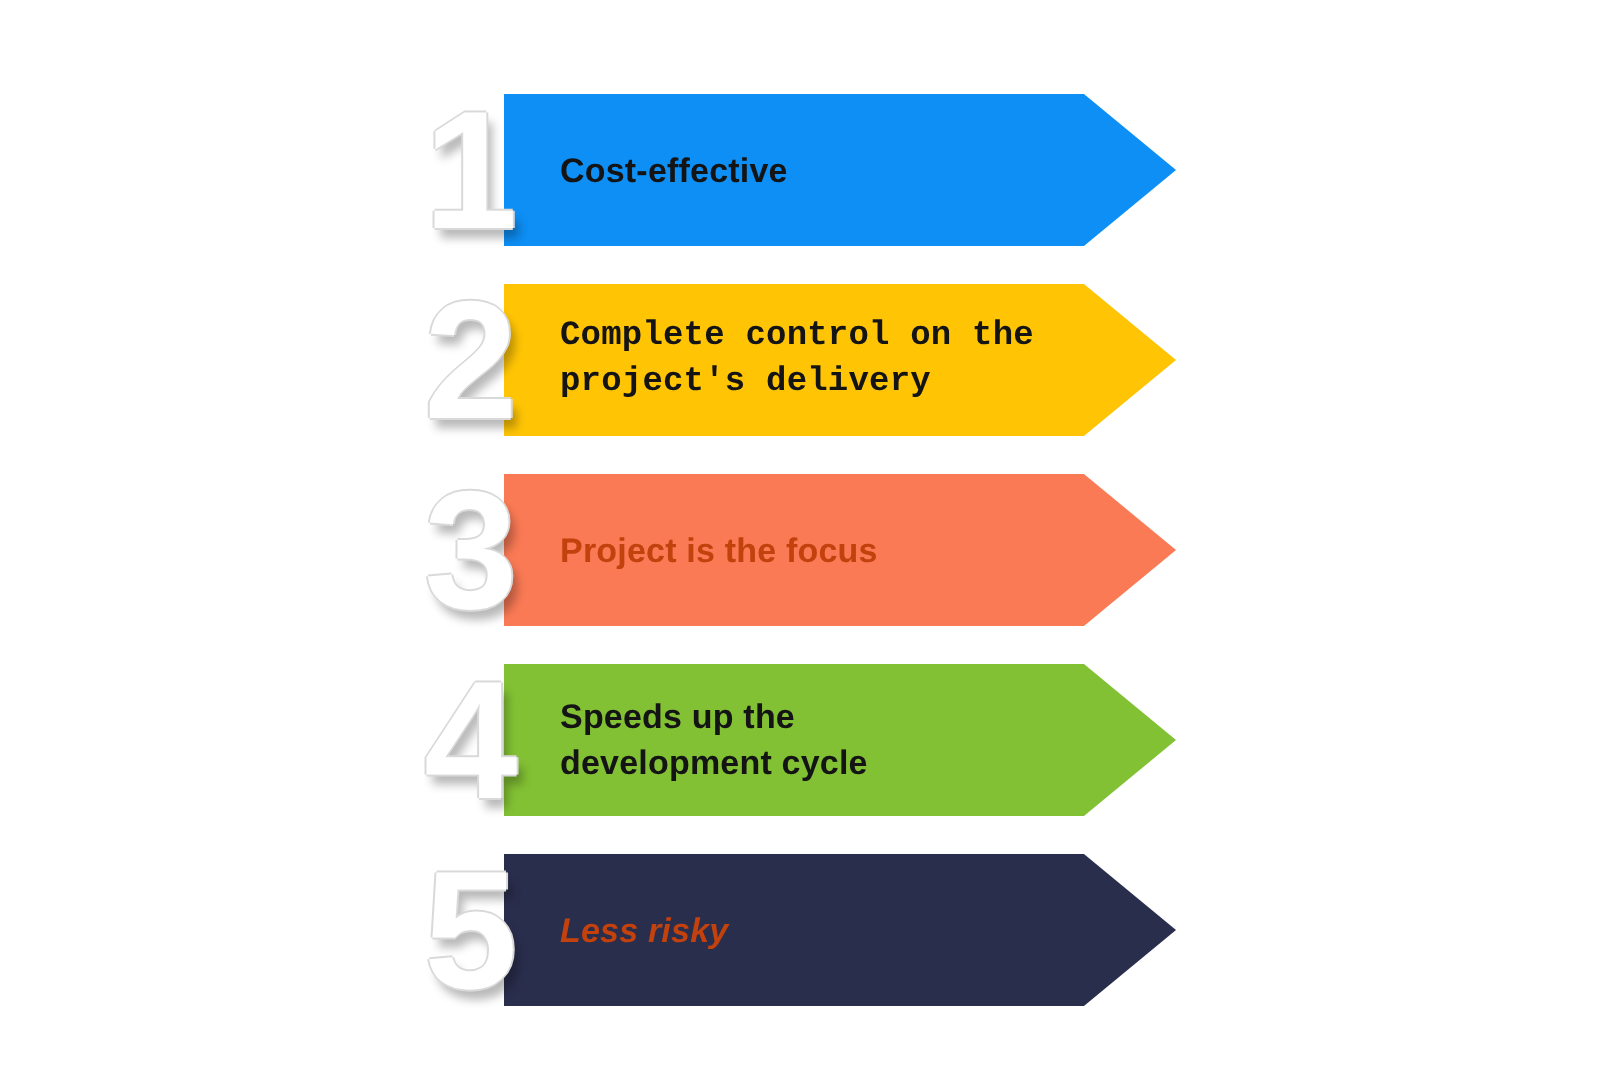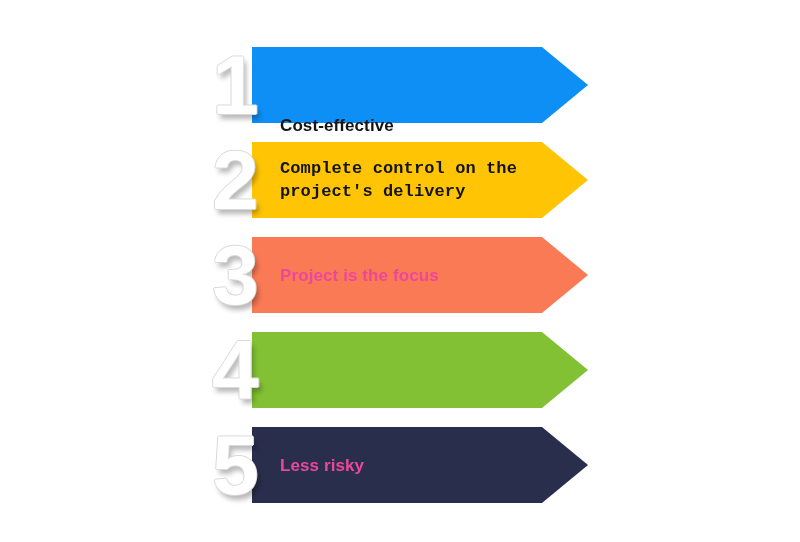--- a/index.html
+++ b/index.html
@@ -90,40 +90,42 @@
   .row-5 { top: 427px; }
 </style>
 </head>
 <body style="background: rgb(255, 255, 255);">
 
 <div id="infographic" style="background: rgb(255, 255, 255);">
 
   <div class="step-row row-1">
     <div class="arrow-band" style="background: rgb(13, 143, 245);"></div>
     <div class="step-number">1</div>
-    <div class="step-label" style="color: rgb(20, 20, 20); margin-top: 40px;">Cost-effective</div>
+    <div class="step-label" style="color: rgb(20, 20, 20);">Cost-effective</div>
   </div>
 
   <div class="step-row row-2">
     <div class="arrow-band" style="background: rgb(255, 197, 5);"></div>
     <div class="step-number">2</div>
     <div class="step-label" style="color: rgb(20, 20, 20); font-family: Liberation Mono, monospace;">Complete control on the
 project's delivery</div>
   </div>
 
   <div class="step-row row-3">
     <div class="arrow-band" style="background: rgb(250, 122, 85);"></div>
     <div class="step-number">3</div>
-    <div class="step-label" style="color: #ec4899;">Project is the focus</div>
+    <div class="step-label" style="color: #c2410c;">Project is the focus</div>
   </div>
 
   <div class="step-row row-4">
     <div class="arrow-band" style="background: rgb(130, 193, 52);"></div>
     <div class="step-number">4</div>
+    <div class="step-label" style="color: rgb(20, 20, 20);">Speeds up the
+development cycle</div>
   </div>
 
   <div class="step-row row-5">
     <div class="arrow-band" style="background: rgb(42, 46, 77);"></div>
     <div class="step-number">5</div>
-    <div class="step-label light" style="color: #ec4899;">Less risky</div>
+    <div class="step-label light" style="color: #c2410c; font-style: italic;">Less risky</div>
   </div>
 
 </div>
 
 </body></html>

